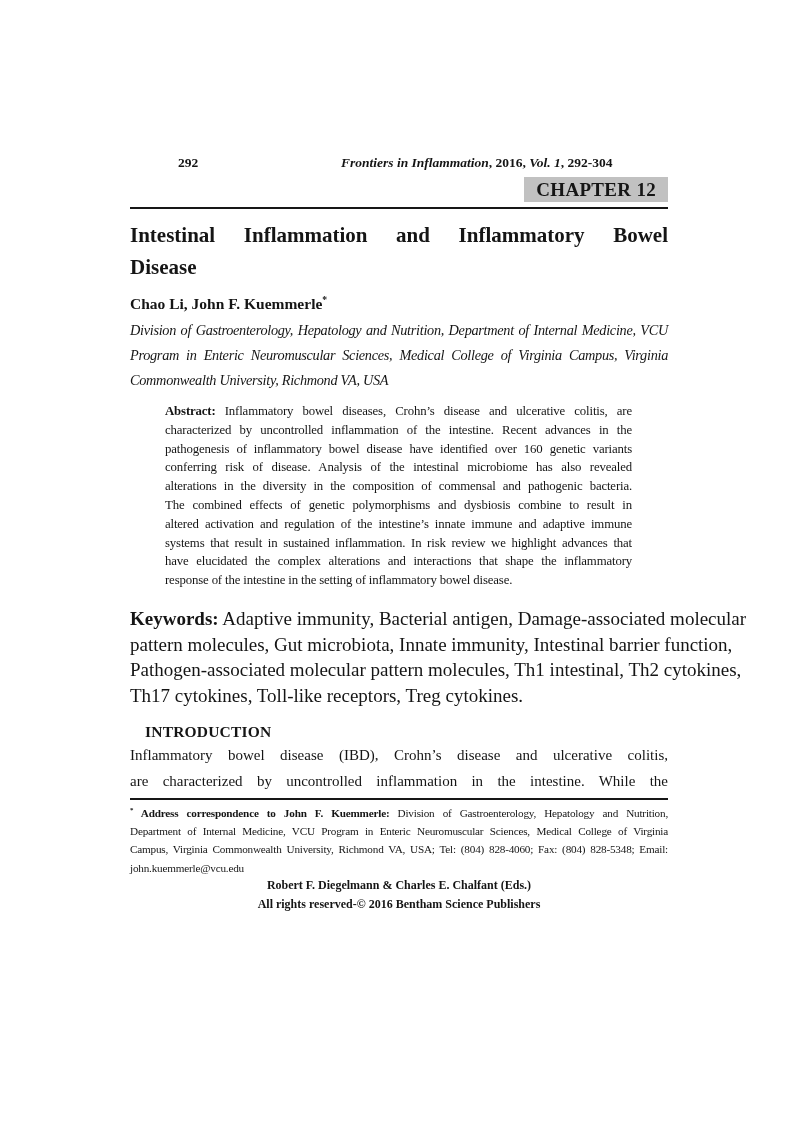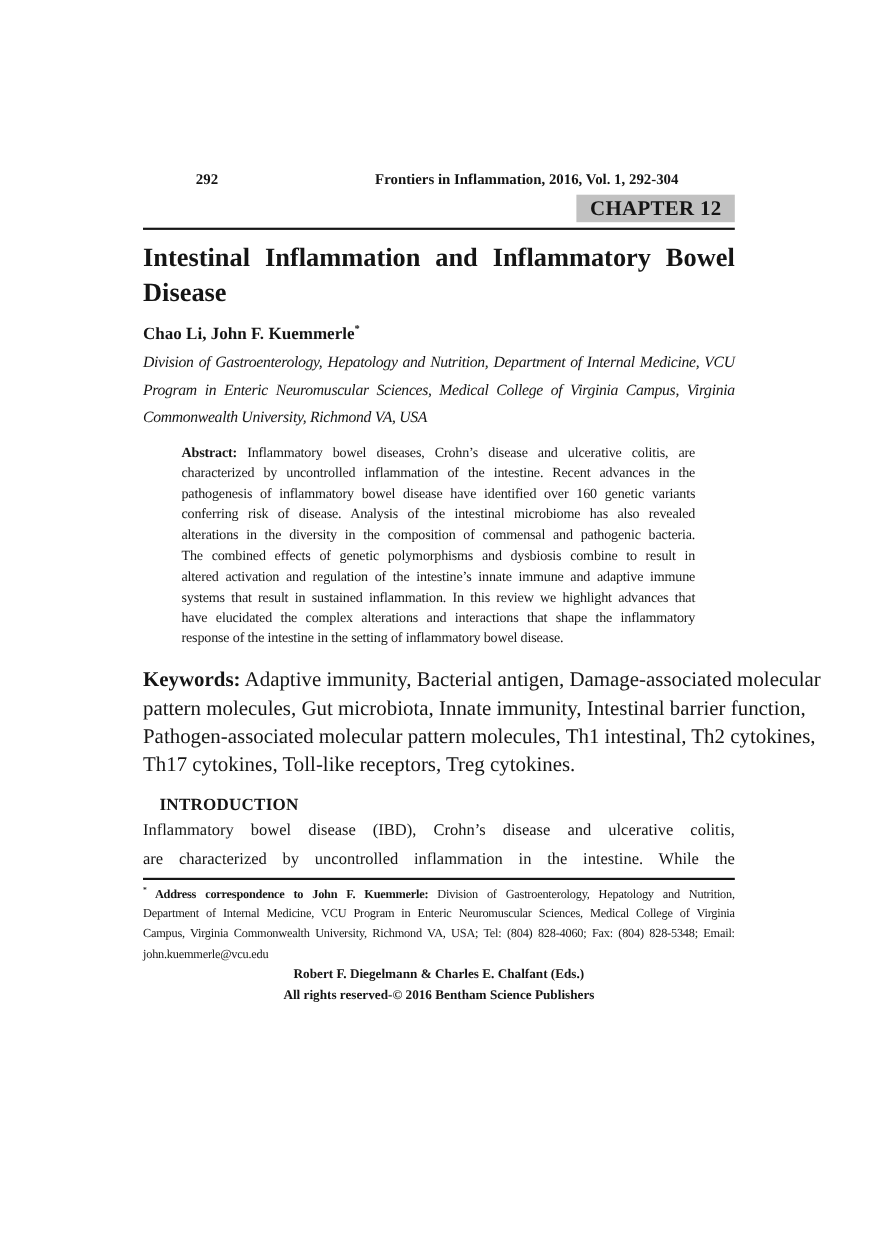--- a/index.html
+++ b/index.html
@@ -15,39 +15,39 @@
   
   .jlines .jline{
     text-align:justify;
     text-align-last:justify;
     white-space:nowrap;
   }
   .jlines .jline.last{text-align-last:left;}
   .jlines.justify-last .jline.last{text-align-last:justify;}
   
   .s-b{font-weight:700;}
-  .s-bi{font-weight:700;}
+  .s-bi{font-weight:700;font-style:italic;}
   .s-sup{vertical-align:super;font-size:0.62em;line-height:0;}
 
   .running-head{position:absolute;left:130px;top:155px;width:538px;height:18px;font-size:13.5px;font-weight:700;margin-left:48px;}
   .pagenum{position:absolute;left:0;top:0;}
   .journal-ref{position:absolute;left:163px;top:0;}
 
   .chapter-badge{
     position:absolute;top:177px;right:125px;
     background:#c1c1c1;
     font-size:19px;font-weight:700;line-height:25px;
     padding:0 12px;
     letter-spacing:0.3px;
   }
   .rule{position:absolute;left:130px;width:538px;background:#161616;}
   .rule-header{top:207px;height:2px;}
   .rule-footnote{top:798px;height:1.5px;}
 
-  .title{position:absolute;left:130px;top:219px;width:538px;margin:0;font-size:24px;line-height:32px;font-weight:700;}
+  .title{position:absolute;left:130px;top:219px;width:538px;margin:0;font-size:21px;line-height:32px;font-weight:700;}
   .authors{position:absolute;left:130px;top:295px;width:538px;font-size:15.5px;}
   .affiliation{position:absolute;left:130px;top:318px;width:538px;font-size:14.3px;font-style:italic;line-height:25px;letter-spacing:-0.3px;}
   .abstract{position:absolute;left:165px;top:402px;width:467px;font-size:12.8px;line-height:18.8px;letter-spacing:-0.15px;}
   .keywords{position:absolute;left:130px;top:606px;width:538px;font-size:19px;line-height:25.5px;}
   .section-heading{position:absolute;left:130px;top:708px;margin:15px;font-size:15.5px;font-weight:700;letter-spacing:0.2px;text-align:center;}
   .intro{position:absolute;left:130px;top:743px;width:538px;font-size:15px;line-height:25.5px;}
   .footnote{position:absolute;left:130px;top:804px;width:538px;font-size:11.2px;line-height:18.2px;letter-spacing:-0.2px;}
   .publisher{position:absolute;left:130px;top:876px;width:538px;text-align:center;font-weight:700;font-size:12px;line-height:18.5px;}
 </style>
 </head>
@@ -82,21 +82,21 @@
     </div>
 
   <div class="abstract jlines">
       <div class="jline"><span class="s-b">Abstract:</span><span> Inflammatory bowel diseases, Crohn’s disease and ulcerative colitis, are</span></div>
       <div class="jline">characterized by uncontrolled inflammation of the intestine. Recent advances in the</div>
       <div class="jline">pathogenesis of inflammatory bowel disease have identified over 160 genetic variants</div>
       <div class="jline">conferring risk of disease. Analysis of the intestinal microbiome has also revealed</div>
       <div class="jline">alterations in the diversity in the composition of commensal and pathogenic bacteria.</div>
       <div class="jline">The combined effects of genetic polymorphisms and dysbiosis combine to result in</div>
       <div class="jline">altered activation and regulation of the intestine’s innate immune and adaptive immune</div>
-      <div class="jline">systems that result in sustained inflammation. In this review we highlight advances that</div>
+      <div class="jline">systems that result in sustained inflammation. In risk review we highlight advances that</div>
       <div class="jline">have elucidated the complex alterations and interactions that shape the inflammatory</div>
       <div class="jline last">response of the intestine in the setting of inflammatory bowel disease.</div>
     </div>
 
   <div class="keywords jlines">
       <div class="jline"><span class="s-b">Keywords:</span><span> Adaptive immunity, Bacterial antigen, Damage-associated molecular</span></div>
       <div class="jline">pattern molecules, Gut microbiota, Innate immunity, Intestinal barrier function,</div>
       <div class="jline">Pathogen-associated molecular pattern molecules, Th1 intestinal, Th2 cytokines,</div>
       <div class="jline last">Th17 cytokines, Toll-like receptors, Treg cytokines.</div>
     </div>

